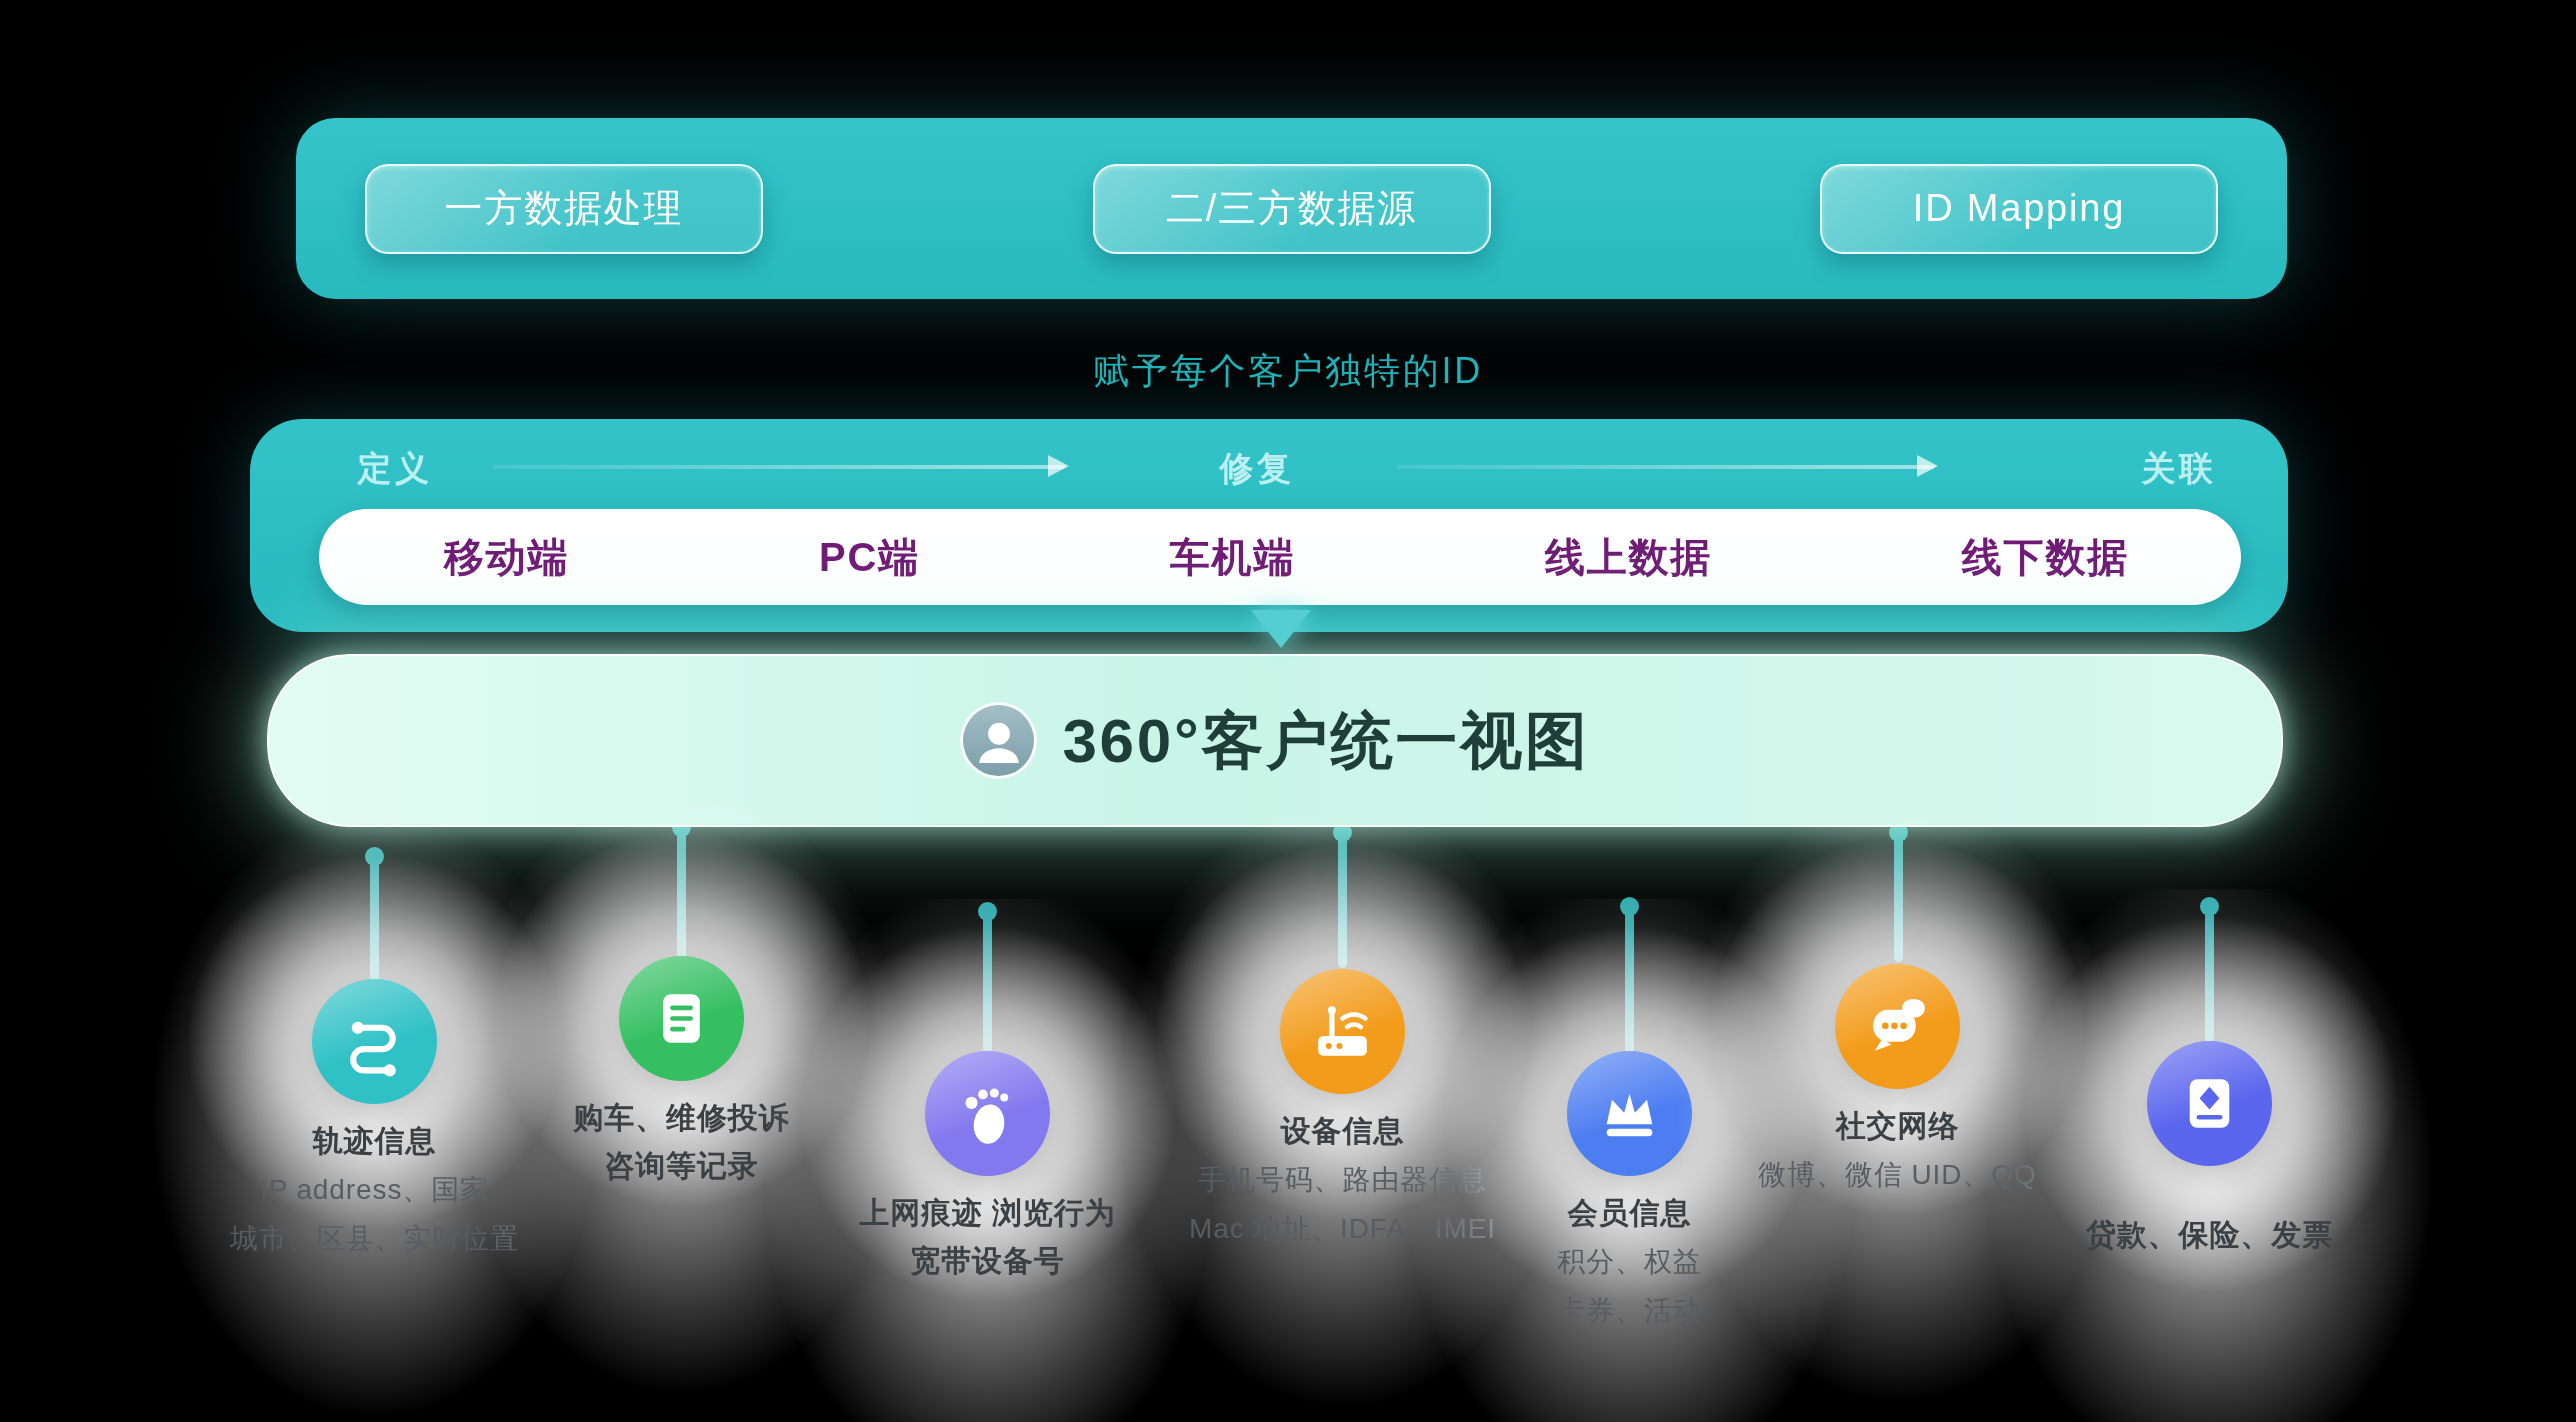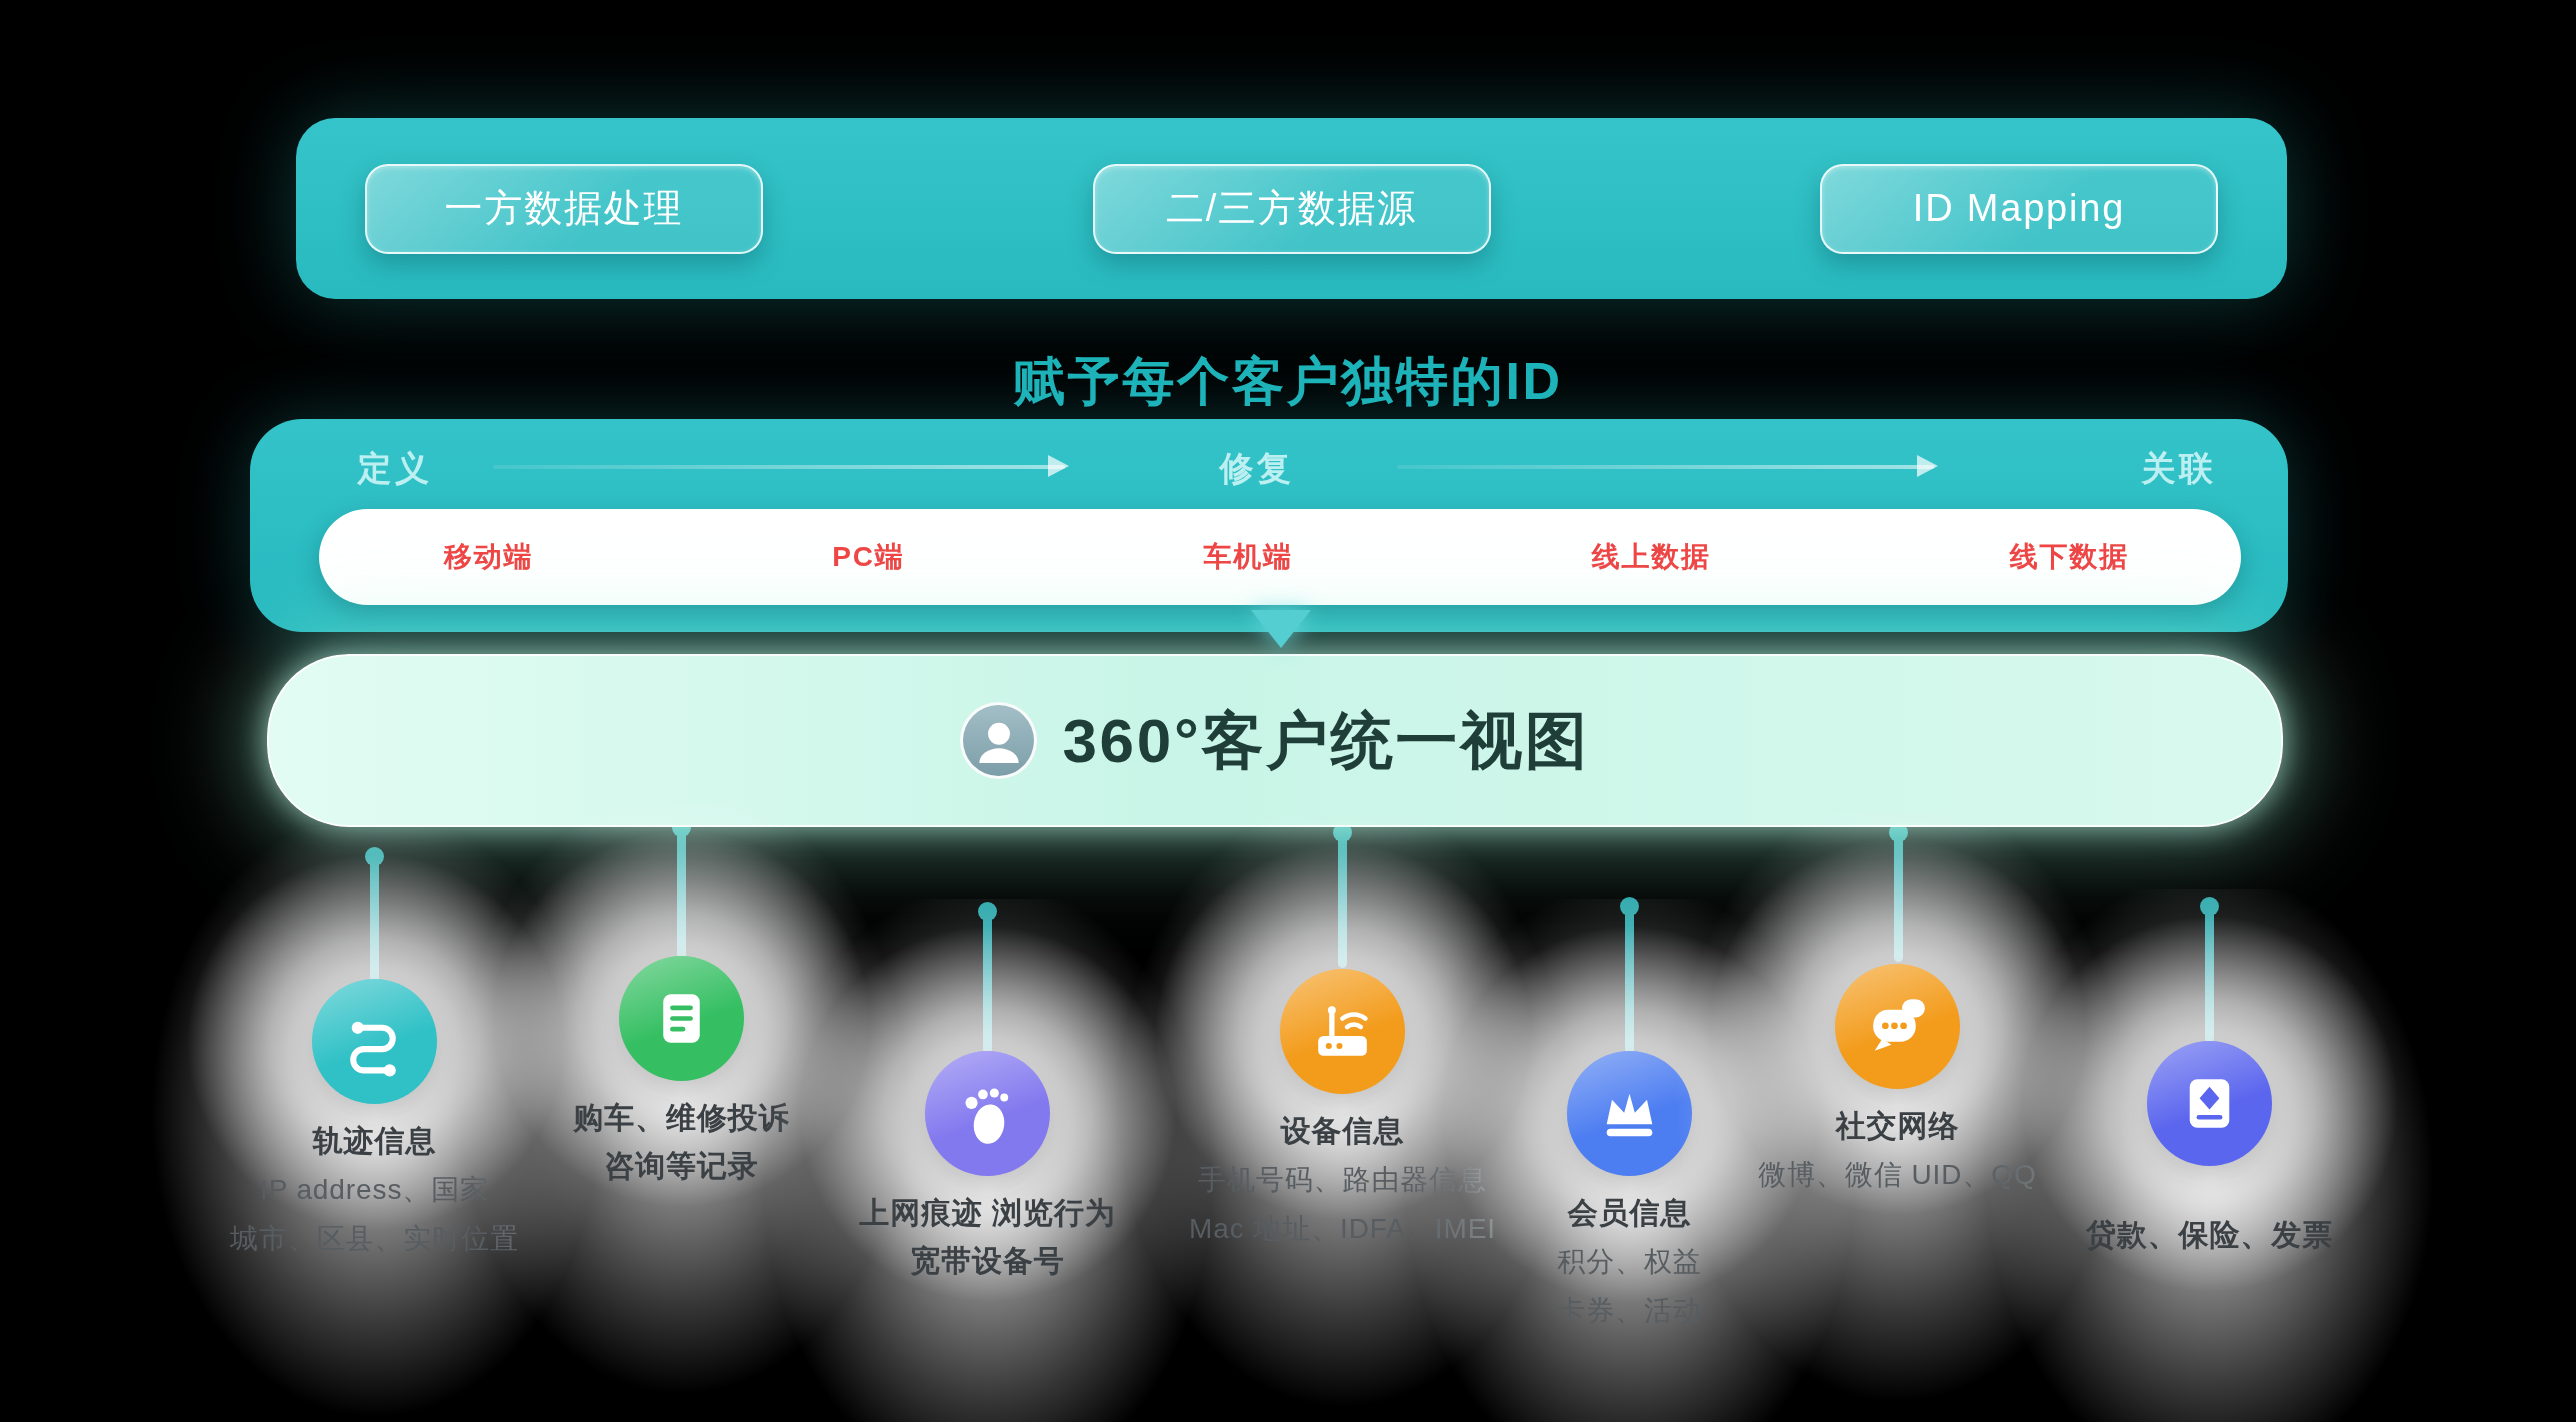--- a/index.html
+++ b/index.html
@@ -12,36 +12,36 @@
     box-shadow:0 0 81px rgba(46,192,197,0.30), 0 21.5px 54px rgba(0,0,0,0.45);
     display:flex;align-items:center;justify-content:space-between;padding:0 69px;box-sizing:border-box;}
   .chip{width:394px;height:86px;border-radius:23px;display:flex;align-items:center;justify-content:center;
     background:linear-gradient(135deg,rgba(255,255,255,0.38),rgba(255,255,255,0.10) 60%);
     border:2.7px solid rgba(255,255,255,0.85);
     box-shadow:0 10.7px 23px rgba(8,84,92,0.35), inset 0 1.8px 5.4px rgba(255,255,255,0.35);
     color:#ffffff;font-size:38px;font-weight:400;letter-spacing:1.8px;cursor:pointer;}
 
   
   .main-title{position:absolute;left:0;top:347px;width:2576px;text-align:center;
-    color:#1db3b9;font-size:52px;font-weight:700;letter-spacing:2.7px;}
+    color:#1db3b9;font-size:36px;font-weight:400;letter-spacing:2.7px;}
 
   
   .pipebar{position:absolute;left:250px;top:419px;width:2038px;height:213px;border-radius:52px;
     background:linear-gradient(180deg,#33c3c8,#27b9bf);
     box-shadow:0 0 72px rgba(46,192,197,0.28);}
   .stage{position:absolute;top:27px;transform:translateX(-50%);
     color:rgba(228,252,252,0.78);font-size:34px;font-weight:600;letter-spacing:3.6px;white-space:nowrap;}
   .flow-line{position:absolute;top:46px;height:3.6px;border-radius:1.8px;
     background:linear-gradient(90deg,rgba(255,255,255,0.10),rgba(255,255,255,0.55));}
   .flow-line::after{content:"";position:absolute;right:-3.6px;top:-9.8px;width:0;height:0;
     border-left:21.5px solid rgba(255,255,255,0.70);border-top:11.6px solid transparent;border-bottom:11.6px solid transparent;}
   .whitebar{position:absolute;left:69px;top:90px;width:1922px;height:96px;border-radius:48px;background:#ffffff;
     box-shadow:0 9px 25px rgba(6,70,76,0.30);
     display:flex;align-items:center;justify-content:space-between;padding:0 112px 0 125px;box-sizing:border-box;}
-  .channel{color:#ef4444;font-size:28px;font-weight:700;letter-spacing:1.8px;white-space:nowrap;}
+  .channel{color:#701a75;font-size:40px;font-weight:700;letter-spacing:1.8px;white-space:nowrap;}
 
   .down-triangle{position:absolute;left:1251px;top:610px;width:0;height:0;
     border-left:30px solid transparent;border-right:30px solid transparent;border-top:38px solid #55ced2;
     filter:drop-shadow(0 0 10.7px rgba(110,220,225,0.8));z-index:3;}
 
   
   .unibar{position:absolute;left:267px;top:654px;width:2016px;height:173px;border-radius:82px;z-index:2;
     background:linear-gradient(90deg,#e2fcf3 0%,#c8f5e7 45%,#d8f9ee 100%);
     border:2.7px solid rgba(255,255,255,0.85);box-sizing:border-box;
     box-shadow:0 0 89px 21.5px rgba(150,245,214,0.40), 0 0 30px rgba(210,255,240,0.65);

